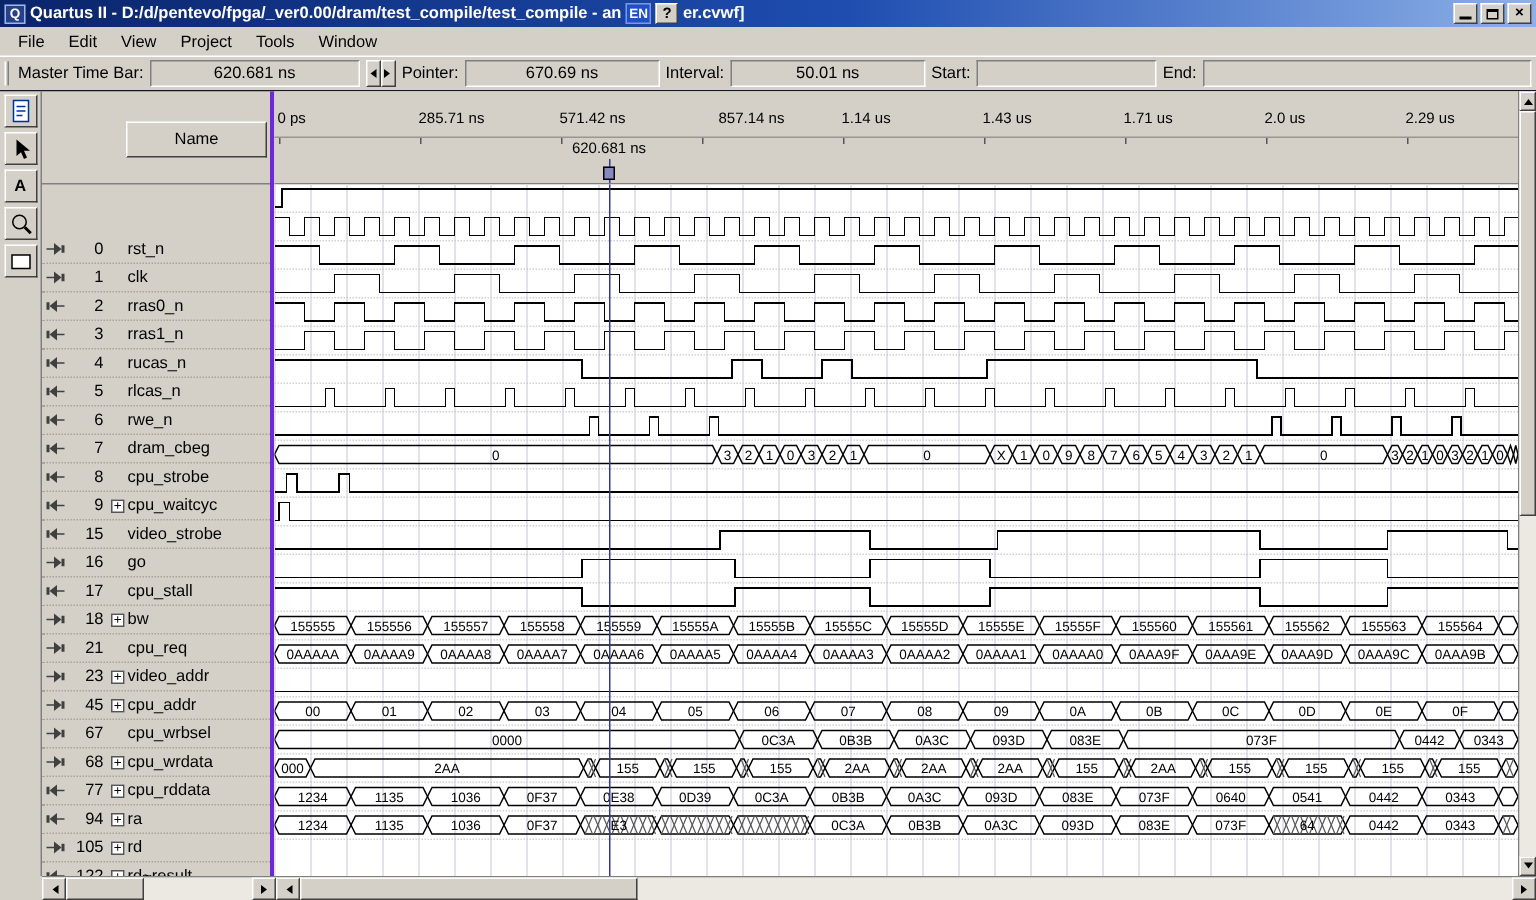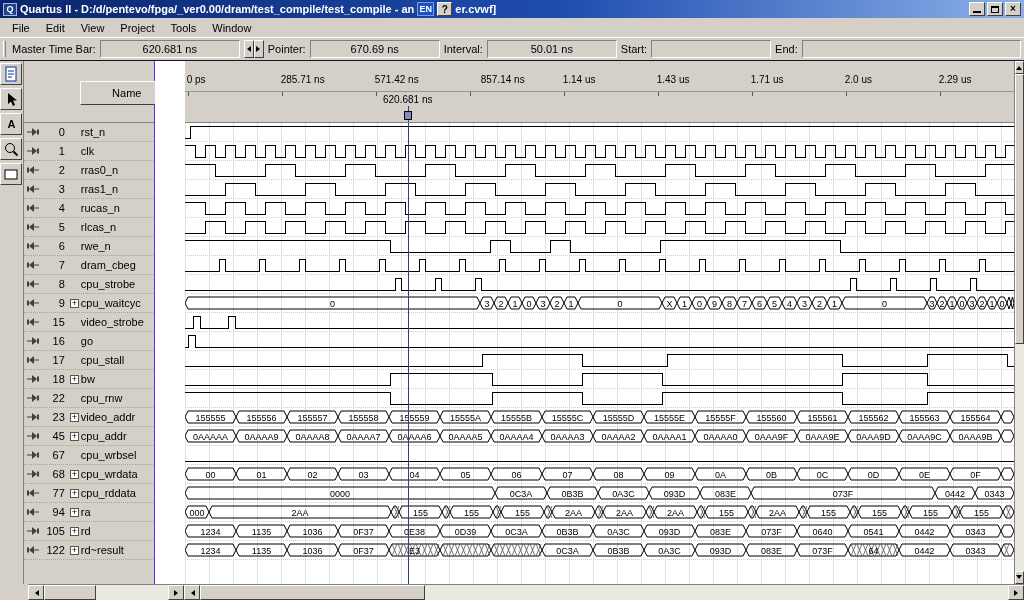--- a/index.html
+++ b/index.html
@@ -37,32 +37,32 @@
   .tri-left{width:0;height:0;border:3px solid transparent;border-right:4px solid #000;margin-right:2px;}
   .tri-right{width:0;height:0;border:3px solid transparent;border-left:4px solid #000;margin-left:2px;}
   .tri-up{width:0;height:0;border:3px solid transparent;border-bottom:4px solid #000;margin-bottom:2px;}
   .tri-down{width:0;height:0;border:3px solid transparent;border-top:4px solid #000;margin-top:2px;}
 
   
   .main{display:flex;height:523px;}
   .tools{width:28px;background:#d4d0c8;border-right:1px solid #808080;display:flex;flex-direction:column;align-items:center;padding-top:2px;gap:3px;}
   .toolbtn{width:22px;height:22px;background:#d4d0c8;border:1px solid;border-color:#fff #404040 #404040 #fff;display:flex;align-items:center;justify-content:center;font-size:11px;font-weight:bold;}
 
-  .sigpanel{width:155px;background:#d4d0c8;border-right:1px solid #6d28d9;display:flex;flex-direction:column;}
+  .sigpanel{width:155px;background:#d4d0c8;border-right:3px solid #6d28d9;display:flex;flex-direction:column;gap:34px;}
   .sighead{height:62px;position:relative;border-bottom:1px solid #808080;}
   .namebox{position:absolute;left:56px;top:20px;width:94px;height:24px;background:#d4d0c8;border:1px solid;border-color:#fff #404040 #404040 #fff;display:flex;align-items:center;justify-content:center;}
   .sigrows{flex:1;overflow:hidden;}
   .sigrow{height:19px;display:flex;align-items:center;border-bottom:1px dotted #a8a49c;}
   .sicon{width:18px;display:flex;justify-content:center;}
   .snum{width:26px;text-align:right;padding-right:3px;}
   .sexp{width:13px;display:flex;align-items:center;justify-content:center;font-size:9px;line-height:8px;}
   .sexp.box{width:9px;height:9px;border:1px solid #555;background:#fff;margin:0 2px;}
   .sname{flex:1;white-space:nowrap;overflow:hidden;}
 
-  .wavepanel{flex:1;background:#fff;display:flex;flex-direction:column;position:relative;padding-left:30px;}
+  .wavepanel{flex:1;background:#fff;display:flex;flex-direction:column;position:relative;}
   .wavehead{height:62px;background:#d4d0c8;border-bottom:1px solid #808080;position:relative;}
   .tlabels{position:absolute;top:13px;left:0;right:0;height:15px;font-size:10px;}
   .tlabel{position:absolute;white-space:nowrap;}
   .ruler{position:absolute;top:30px;left:0;right:0;bottom:0;border-top:1px solid #9a968e;}
   .tick{position:absolute;top:0;width:1px;height:4px;background:#555;}
   .marker-label{position:absolute;left:223px;top:2px;transform:translateX(-50%);font-size:10px;white-space:nowrap;}
   .marker-rline{position:absolute;left:223px;top:14px;bottom:0;width:1px;background:#383890;}
   .marker-handle{position:absolute;left:219px;bottom:2px;width:8px;height:9px;background:#8888c0;border:1px solid #000;}
   .waverows{flex:1;position:relative;background:#fff;
     background-image:repeating-linear-gradient(to right,#e2e2ee 0px,#e2e2ee 1px,transparent 1px,transparent 24px);}
@@ -355,23 +355,23 @@
             <span class="sname">bw</span>
           </div>
           <div class="sigrow">
             <span class="sicon">
               <svg width="14" height="10">
                 <path d="M1 5 H6" stroke="#404040" fill="none"></path>
                 <path d="M6 1 L11 5 L6 9 Z" fill="#404040"></path>
                 <rect x="11" y="2.5" width="2" height="5" fill="#404040"></rect>
               </svg>
             </span>
-            <span class="snum">22</span>
-            <span class="sexp"></span>
-            <span class="sname">cpu_rnw</span>
+            <span class="snum">21</span>
+            <span class="sexp"></span>
+            <span class="sname">cpu_req</span>
           </div>
           <div class="sigrow">
             <span class="sicon">
               <svg width="14" height="10">
                 <path d="M1 5 H6" stroke="#404040" fill="none"></path>
                 <path d="M6 1 L11 5 L6 9 Z" fill="#404040"></path>
                 <rect x="11" y="2.5" width="2" height="5" fill="#404040"></rect>
               </svg>
             </span>
             <span class="snum">23</span>

